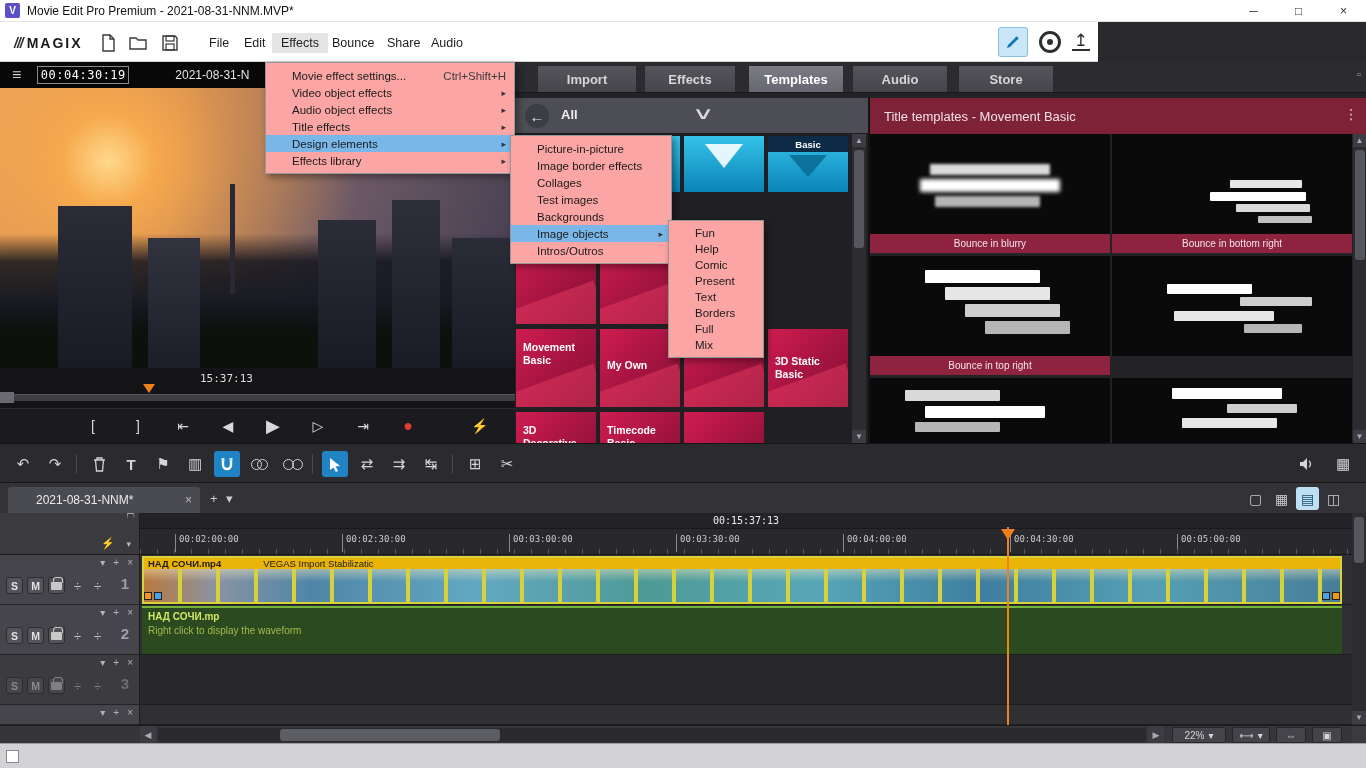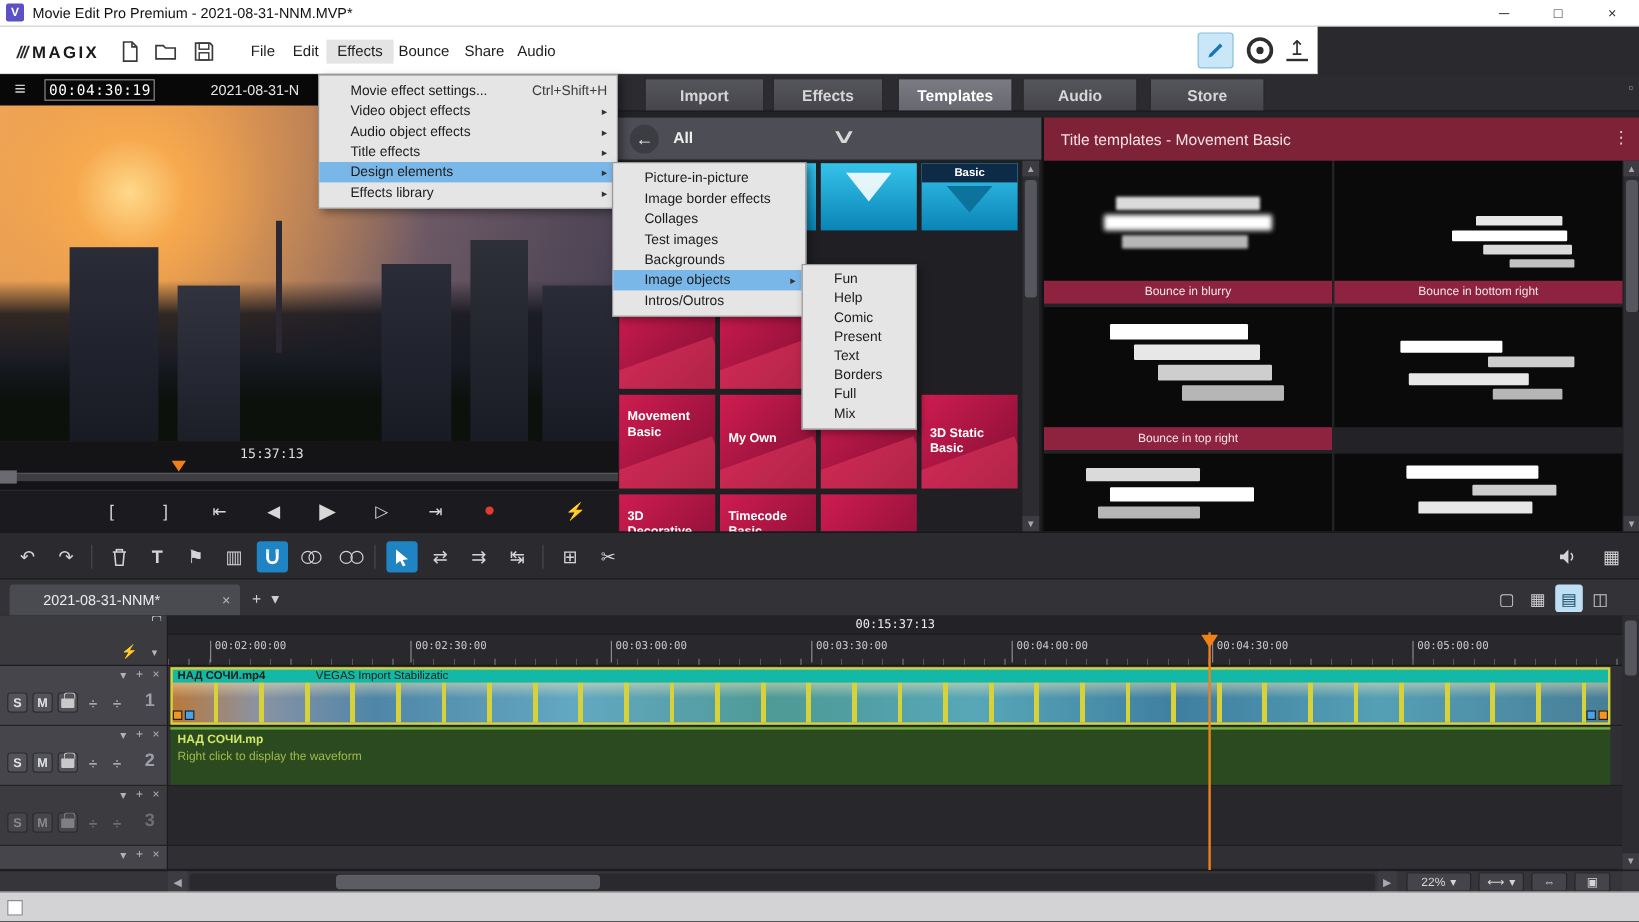--- a/index.html
+++ b/index.html
@@ -115,21 +115,21 @@
   .lock::before { content:""; position:absolute; left:1.5px; top:-5px; width:8px; height:5px; border:1.5px solid #c9c9c9; border-bottom:none; border-radius:3px 3px 0 0; }
   .dim .lock, .dim .lock::before { background:#808084; border-color:#808084; }
   .dim .lock::before{ background:transparent; }
   .fader { position:absolute; top:24px; color:#c6c6ca; font-size:13px; }
   .dim .fader { color:#808084; }
   .tnum { position:absolute; right:10px; top:20px; color:#9ba0a6; font-size:15px; font-weight:bold; }
   .dim .tnum { color:#6e6e73; }
   .trow { position:absolute; left:140px; width:1212px; background:#2f2f34; border-bottom:1px solid #1e1e21; }
   .trow.dark { background:#28282c; }
   .vclip { position:absolute; left:142px; top:43px; width:1200px; height:48px; background:#d8d23a; }
-  .cliplabel { position:absolute; left:2px; right:2px; top:2px; height:11px; background:#14b8a6; color:#202016; font-size:9.5px; display:flex; align-items:flex-end; padding-left:4px; white-space:nowrap; overflow:hidden; }
+  .cliplabel { position:absolute; left:2px; right:2px; top:2px; height:11px; background:#eab308; color:#202016; font-size:9.5px; display:flex; align-items:flex-end; padding-left:4px; white-space:nowrap; overflow:hidden; }
   .cliplabel .cname { font-weight:bold; }
   .cliplabel .ceffect { margin-left:42px; }
   .film { position:absolute; left:2px; right:2px; top:13px; bottom:2px;
     background:
       repeating-linear-gradient(90deg, rgba(0,0,0,0) 0 34px, #d8d23a 34px 38px),
       linear-gradient(180deg, rgba(255,240,185,.45) 0%, rgba(255,255,255,0) 38%),
       linear-gradient(90deg,#b9793c 0%,#8a93a4 6%,#4f86a8 14%,#63a8c2 28%,#4e9a96 42%,#57a7b8 56%,#3f7ea0 70%,#55a0b5 84%,#477e98 100%);
   }
   .hdl { position:absolute; width:8px; height:8px; bottom:4px; z-index:3; border:1px solid #222; }
   .hdl.or { background:#f5941e; } .hdl.bl { background:#4aa3e8; }
@@ -141,21 +141,21 @@
   .hscrollrow { position:absolute; left:0; top:212px; width:1366px; height:18px; background:#35353a; border-top:1px solid #1c1c1f; }
   .hsbtn { position:absolute; top:0; width:16px; height:18px; color:#a8a8ae; font-size:9px; display:flex; align-items:center; justify-content:center; background:#3c3c42; }
   .hstrack { position:absolute; left:158px; top:2px; width:988px; height:14px; background:#2a2a2e; border-radius:3px; }
   .hsthumb { position:absolute; left:122px; top:1px; width:220px; height:12px; background:#5c5c63; border-radius:3px; }
   .zctl { position:absolute; top:1px; height:16px; background:#44444a; border:1px solid #26262a; border-radius:2px; color:#d6d6d6; font-size:10px; display:flex; align-items:center; justify-content:center; gap:4px; }
   
   .statusbar { position:absolute; left:0; top:743px; width:1366px; height:25px; background:#d3d3d6; border-top:1px solid #9d9da0; }
   .stbox { position:absolute; left:6px; top:6px; width:13px; height:13px; background:#ffffff; border:1px solid #8a8a8e; }
   .stcpu { position:absolute; left:30px; top:6px; font-size:11px; color:#2c2c2c;margin-top:29px; }
   
-  .menu { position:absolute; background:#e5e5e5; border:1px solid #979797; box-shadow:3px 3px 7px rgba(0,0,0,.4); z-index:50; padding:4px 0; }
+  .menu { position:absolute; background:#fca5a5; border:1px solid #979797; box-shadow:3px 3px 7px rgba(0,0,0,.4); z-index:50; padding:4px 0; }
   .mi { display:flex; align-items:center; height:17px; padding:0 8px 0 26px; font-size:11.5px; color:#1b1b1b; }
   .mi .lbl { flex:1; white-space:nowrap; }
   .mi .sc { margin-left:24px; color:#3c3c3c; }
   .mi .ar { margin-left:14px; font-size:9px; color:#333; }
   .mi.hl { background:#79b7e9; }
   svg { display:block; }
 </style>
 </head>
 <body>
 

